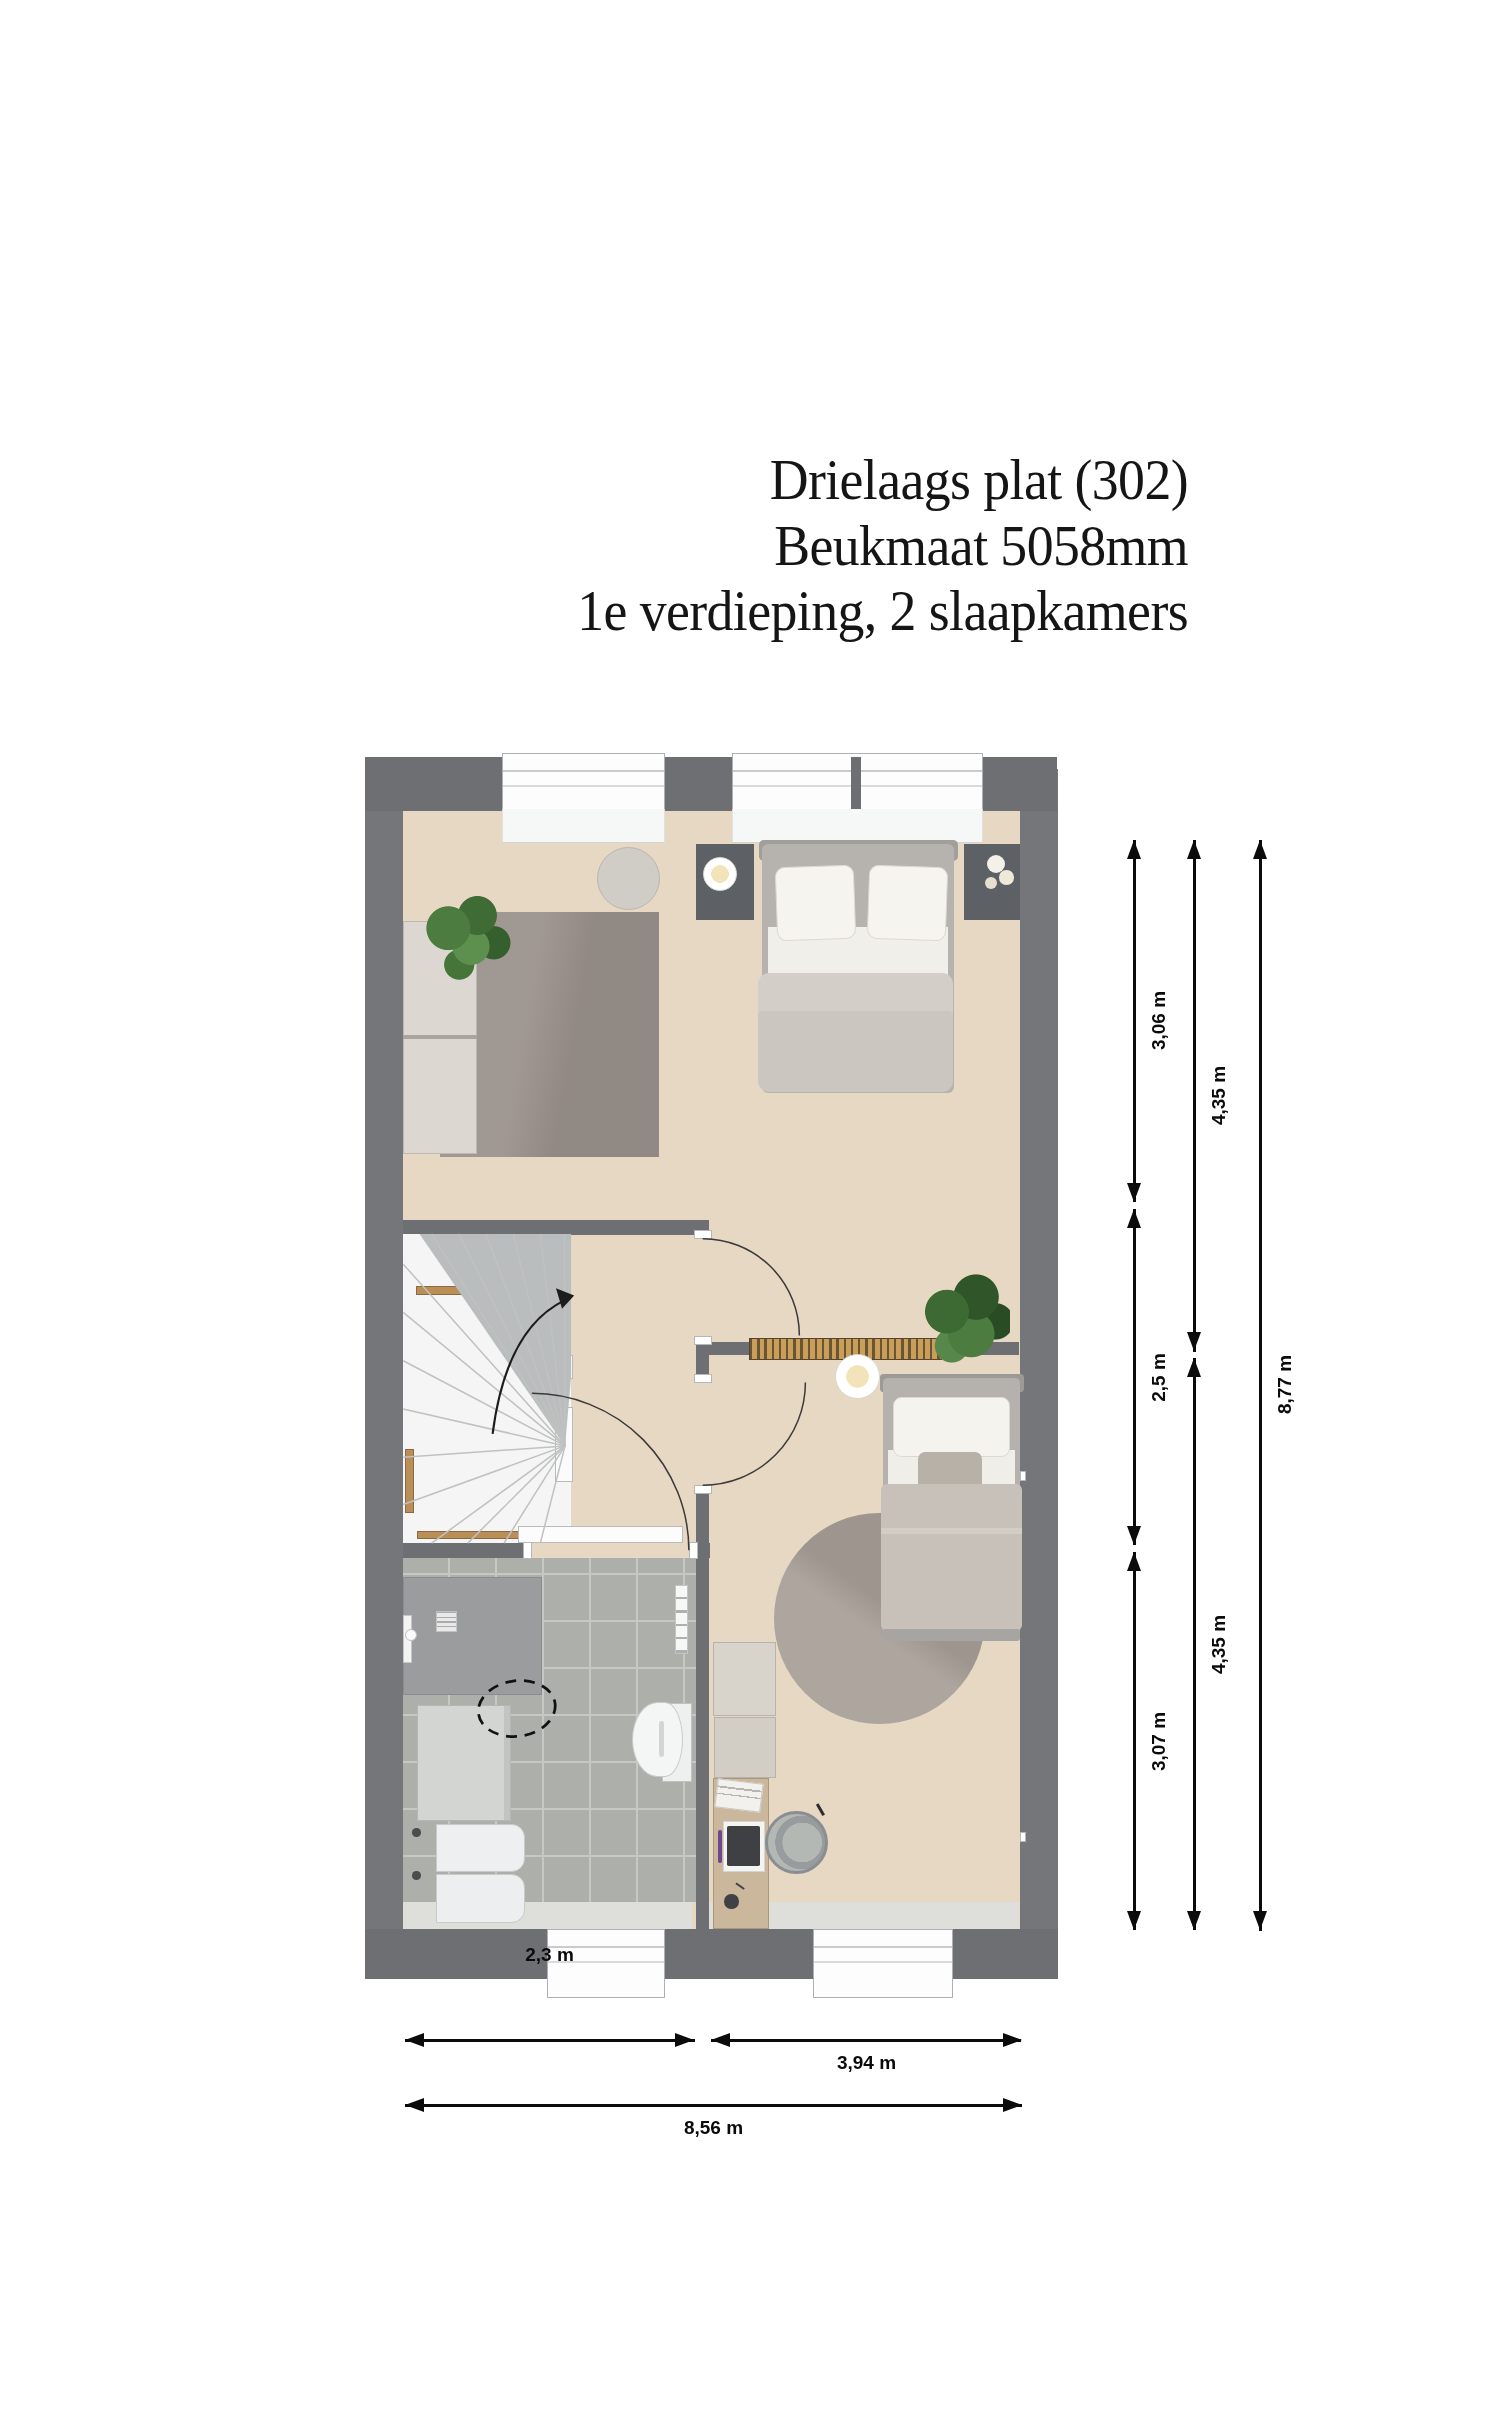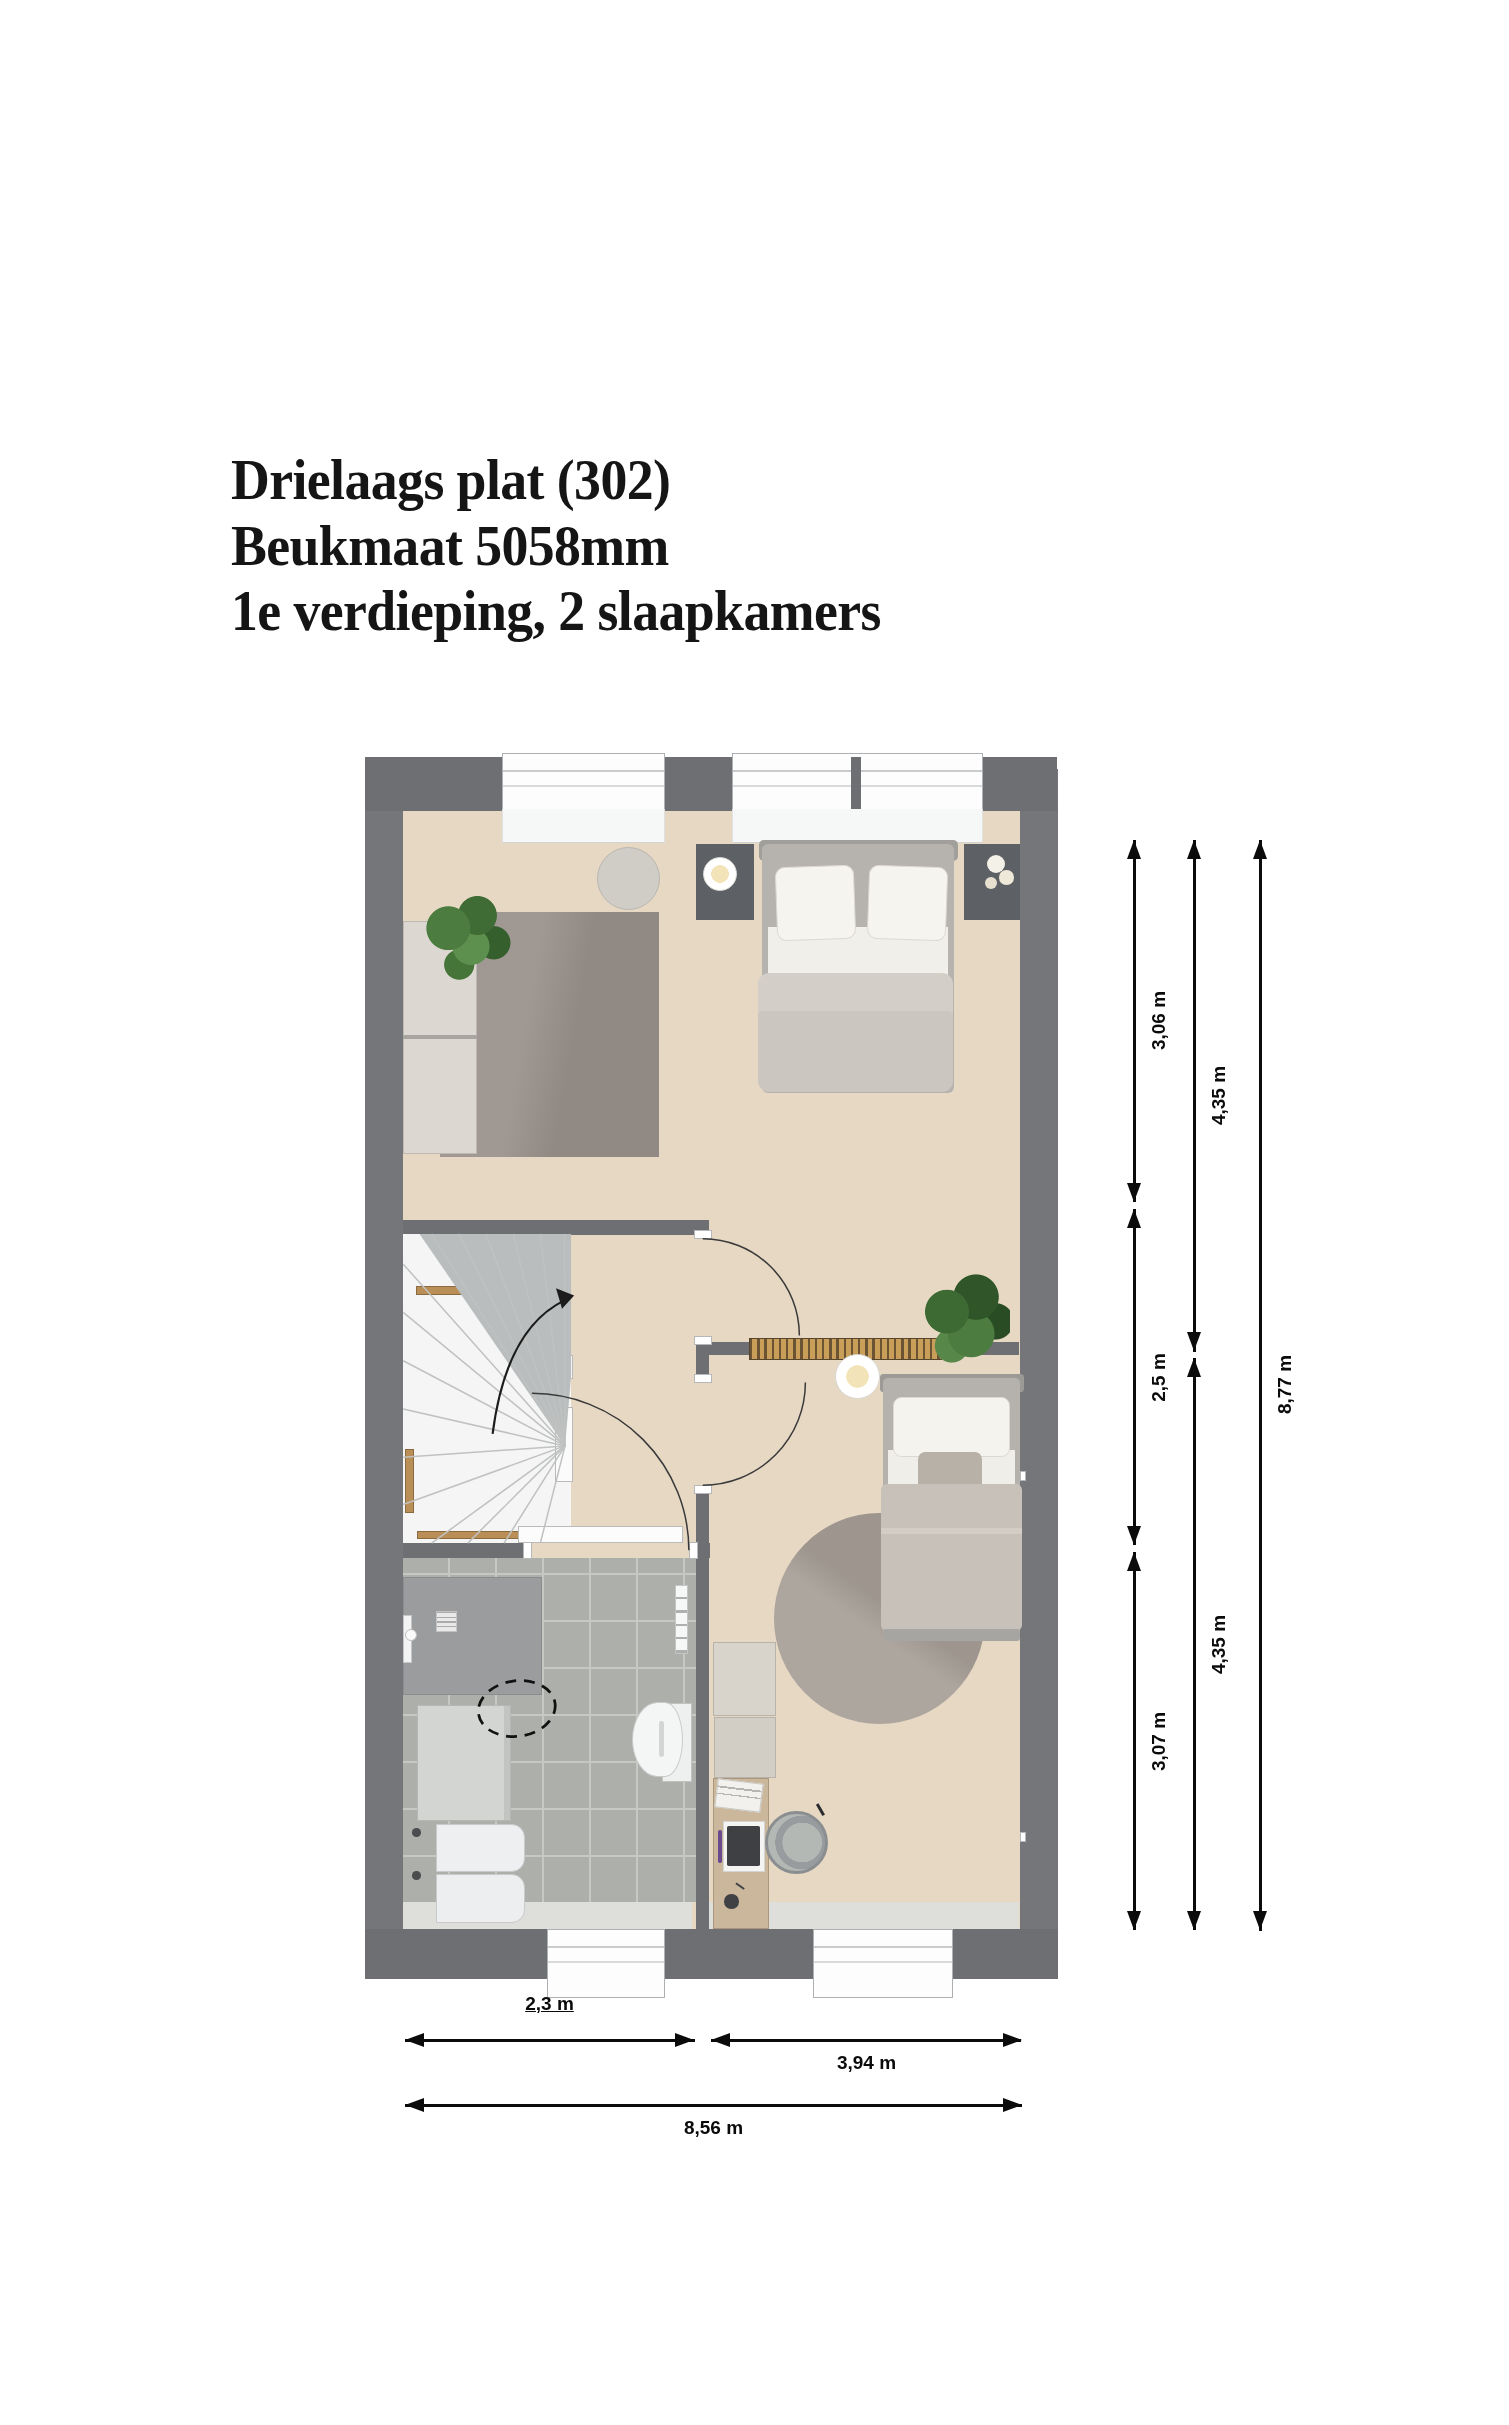--- a/index.html
+++ b/index.html
@@ -1,20 +1,20 @@
 <!DOCTYPE html>
 <html style="font-size:9.7px"><head>
 <meta charset="utf-8">
 <style>
   html,body{margin:0;padding:0;background:#ffffff;}
   body{width:1510px;height:2426px;position:relative;font-family:"Liberation Sans",sans-serif;overflow:hidden;}
   .abs{position:absolute;}
   
-  .title-block{left:211px;top:448px;width:997px;text-align:left;color:#151515;
-    font-family:"Liberation Serif",serif;font-size:56px;line-height:1.17;font-weight:700;letter-spacing:-0.6px;}
+  .title-block{left:211px;top:448px;width:997px;text-align:right;color:#151515;
+    font-family:"Liberation Serif",serif;font-size:56px;line-height:1.17;font-weight:400;letter-spacing:-0.6px;}
   .title-block div{transform:scaleX(.96);}
   
   #plan{left:365px;top:769px;width:693px;height:1198px;}
   .wall{background:#74767a;}
   .wall2{background:#6d6f73;}
   .floor{background:#e7d8c4;}
   .sill{background:#dedfdb;}
   .winframe{background:#fdfdfd;border:1.8px solid #aeb1b3;box-sizing:border-box;
     background-image:linear-gradient(180deg,transparent 15.7px,#c9cbcc 15.7px,#c9cbcc 18px,transparent 18px,transparent 31px,#d9dadb 31px,#d9dadb 33px,transparent 33px);}
   .winsill{background:#f6f7f7;border-bottom:1.8px solid #d2d3d3;border-left:1.2px solid #e0e1e1;border-right:1.2px solid #e0e1e1;box-sizing:border-box;}
@@ -241,21 +241,21 @@
   <div class="abs dline-v" style="left:1259px;top:840px;height:1091px;"></div>
   <div class="abs ah ah-up" style="left:1253px;top:840px;"></div>
   <div class="abs ah ah-down" style="left:1253px;top:1911px;"></div>
   <div class="abs dlabel dlabel-v" style="left:1236px;top:1373px;">8,77 m</div>
 </div>
 
 <div class="abs">
   <div class="abs dline-h" style="left:405px;top:2039px;width:290px;"></div>
   <div class="abs ah ah-left" style="left:405px;top:2033px;"></div>
   <div class="abs ah ah-right" style="left:675px;top:2033px;"></div>
-  <div class="abs dlabel dlabel-h" style="left:489px;top:1992px;text-decoration:underline;">2,3 m</div>
+  <div class="abs dlabel dlabel-h" style="left:489px;top:1943px;">2,3 m</div>
 </div>
 <div class="abs">
   <div class="abs dline-h" style="left:711px;top:2039px;width:310px;"></div>
   <div class="abs ah ah-left" style="left:711px;top:2033px;"></div>
   <div class="abs ah ah-right" style="left:1003px;top:2033px;"></div>
   <div class="abs dlabel dlabel-h" style="left:806px;top:2051px;">3,94 m</div>
 </div>
 
 <div class="abs">
   <div class="abs dline-h" style="left:405px;top:2104px;width:617px;"></div>

